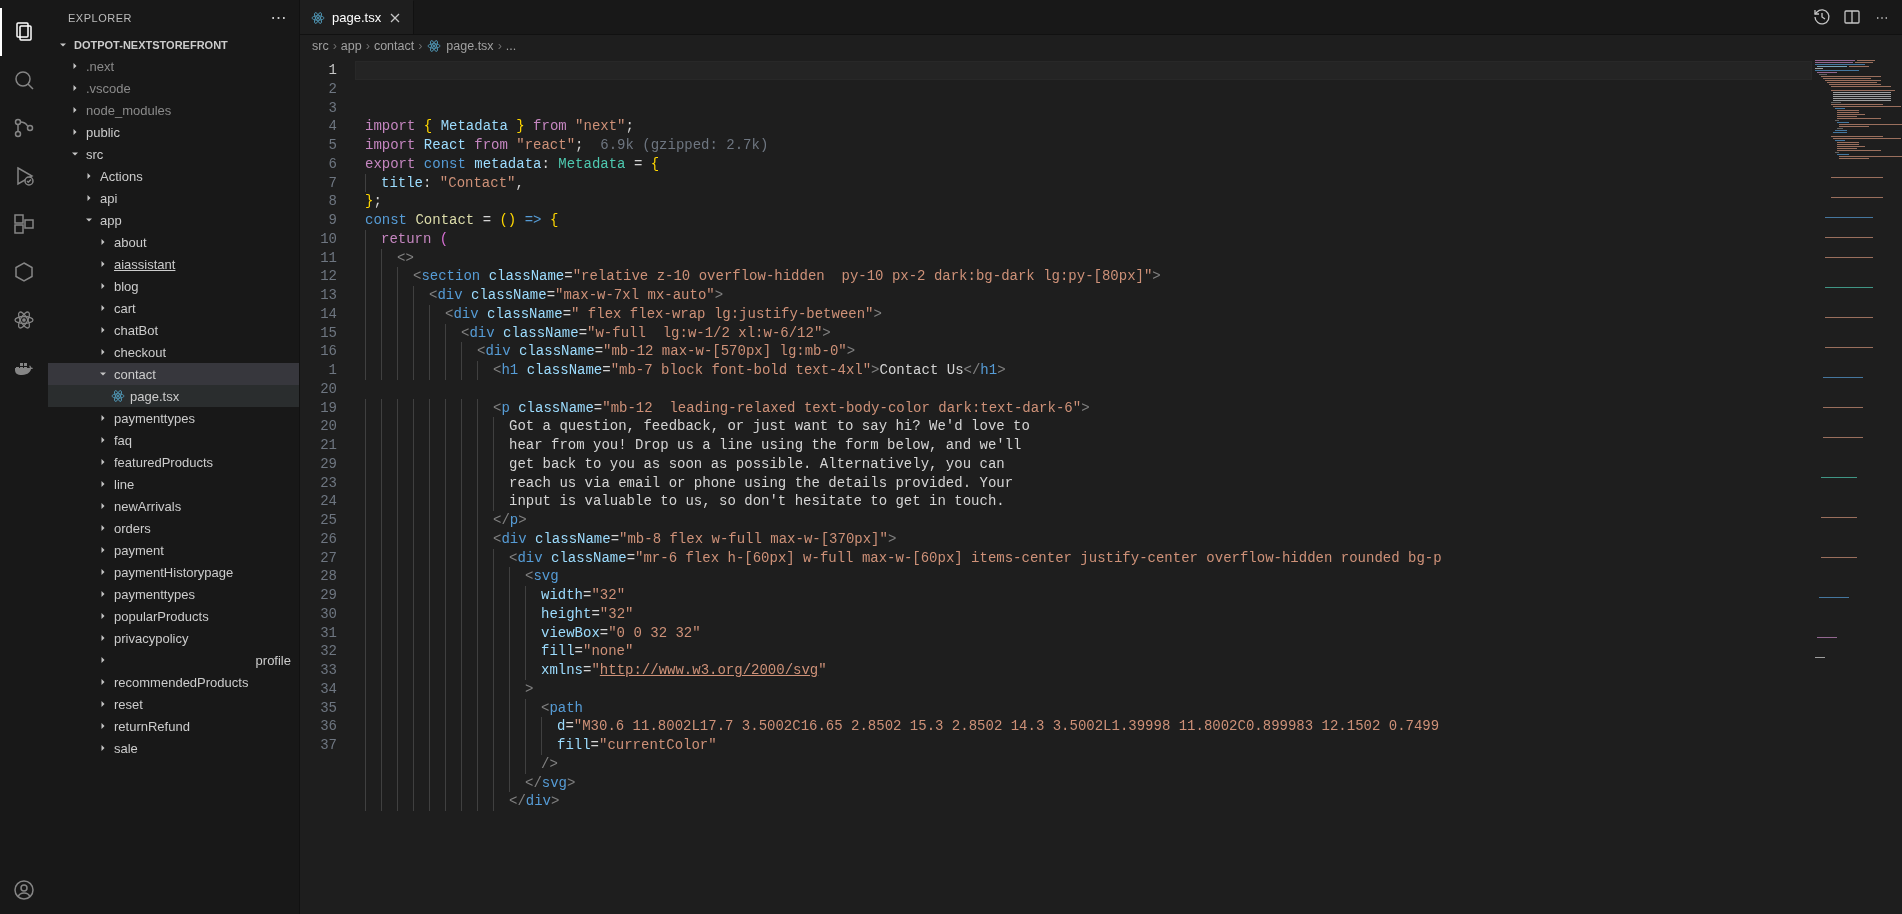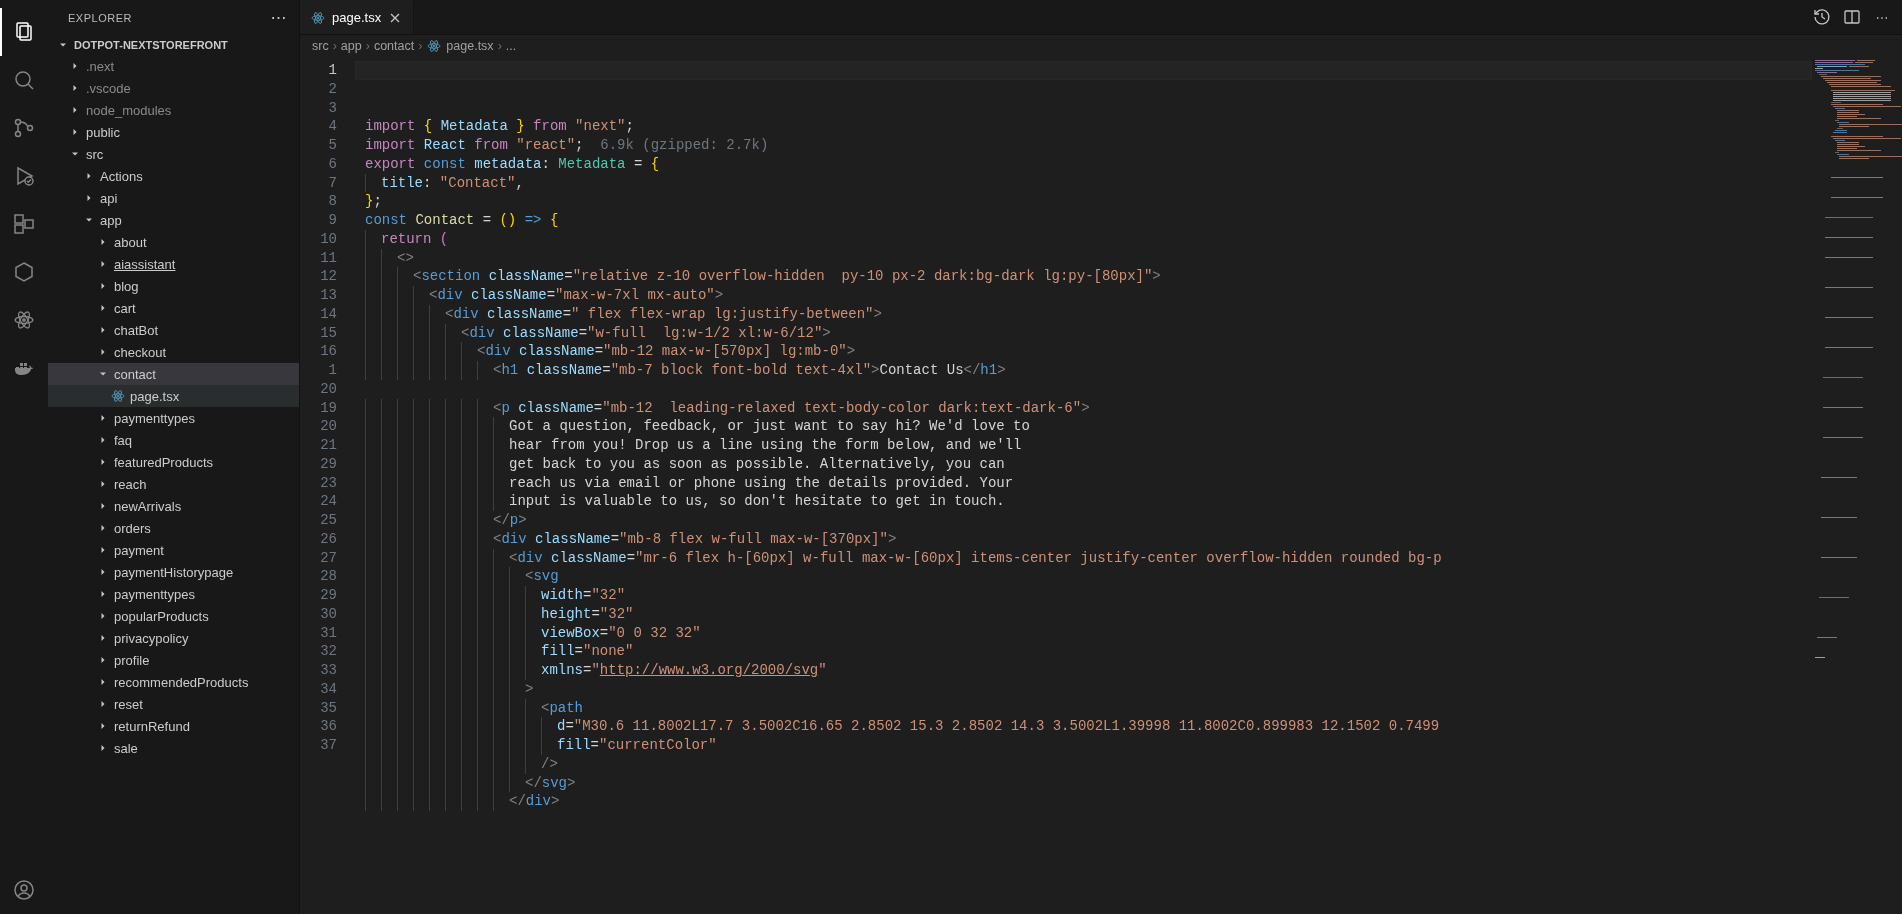--- a/index.html
+++ b/index.html
@@ -387,21 +387,21 @@
             </svg>
           </span>
           <span>featuredProducts</span>
         </div>
         <div class="tree-item" style="padding-left: 48px;">
           <span class="chev">
             <svg viewBox="0 0 16 16" fill="currentColor">
               <path d="M6 4l4 4-4 4z"></path>
             </svg>
           </span>
-          <span>reach</span>
+          <span>line</span>
         </div>
         <div class="tree-item" style="padding-left: 48px;">
           <span class="chev">
             <svg viewBox="0 0 16 16" fill="currentColor">
               <path d="M6 4l4 4-4 4z"></path>
             </svg>
           </span>
           <span>newArrivals</span>
         </div>
         <div class="tree-item" style="padding-left: 48px;">
@@ -445,21 +445,21 @@
           <span>popularProducts</span>
         </div>
         <div class="tree-item" style="padding-left: 48px;">
           <span class="chev">
             <svg viewBox="0 0 16 16" fill="currentColor">
               <path d="M6 4l4 4-4 4z"></path>
             </svg>
           </span>
           <span>privacypolicy</span>
         </div>
-        <div class="tree-item" style="padding-left: 48px;">
+        <div class="tree-item" style="padding-left: 48px; justify-content: space-between;">
           <span class="chev">
             <svg viewBox="0 0 16 16" fill="currentColor">
               <path d="M6 4l4 4-4 4z"></path>
             </svg>
           </span>
           <span>profile</span>
         </div>
         <div class="tree-item" style="padding-left: 48px;">
           <span class="chev">
             <svg viewBox="0 0 16 16" fill="currentColor">

